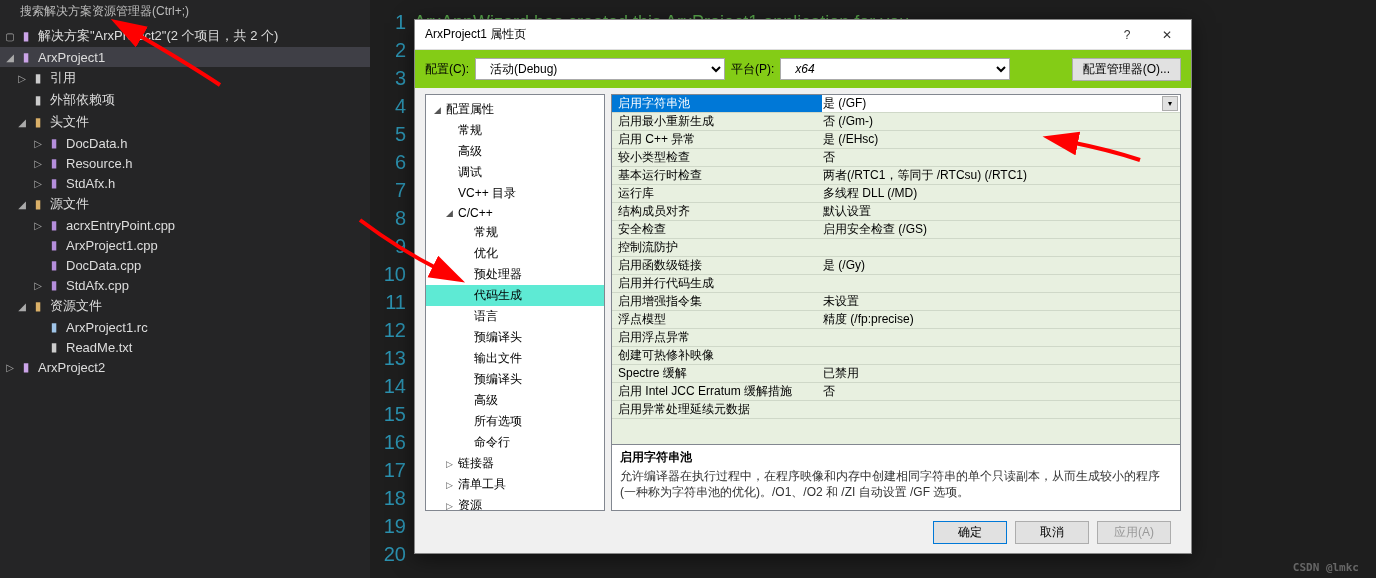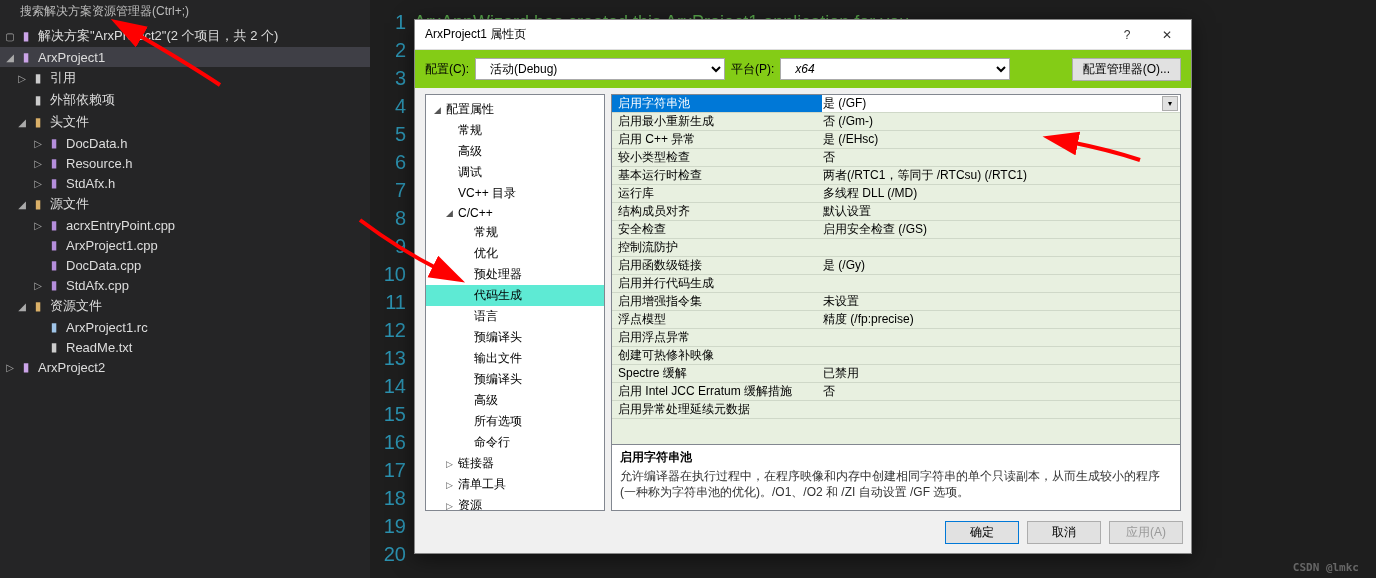--- a/index.html
+++ b/index.html
@@ -57,21 +57,21 @@
 .prow .pname { width: 210px; padding-left: 6px; }
 .prow .pval { flex: 1; padding-left: 1px; }
 .prow.sel { background: #0078d7; color: #fff; }
 .prow.sel .pval { background: #fff; color: #000; position: relative; }
 .prow.sel .pval .dd { position: absolute; right: 2px; top: 1px; width: 16px; height: 15px; background: #e1e1e1; border: 1px solid #adadad; display: flex; align-items: center; justify-content: center; font-size: 8px; }
 
 .desc-box { height: 66px; border: 1px solid #828790; border-top: none; background: #fff; padding: 4px 8px; font-size: 12px; }
 .desc-box .dt { font-weight: bold; margin-bottom: 2px; }
 .desc-box .dd { color: #333; line-height: 16px; }
 
-.dlg-footer { height: 42px; display: flex; align-items: center; justify-content: flex-end; padding: 0 8px; gap: 8px; }
+.dlg-footer { height: 42px; display: flex; align-items: center; justify-content: flex-end; padding: 0 20px; gap: 8px; }
 .dlg-footer button { width: 74px; height: 23px; border: 1px solid #adadad; background: #e1e1e1; font-size: 12px; cursor: pointer; }
 .dlg-footer button.primary { border: 1px solid #0078d7; }
 .dlg-footer button:disabled { color: #999; }
 
 
 .arrow { position: absolute; pointer-events: none; }
 .arrow svg { overflow: visible; }
 
 .watermark { position: absolute; right: 17px; bottom: 4px; color: #666; font-size: 11px; font-family: Consolas, monospace; font-weight: bold; }
 </style>

